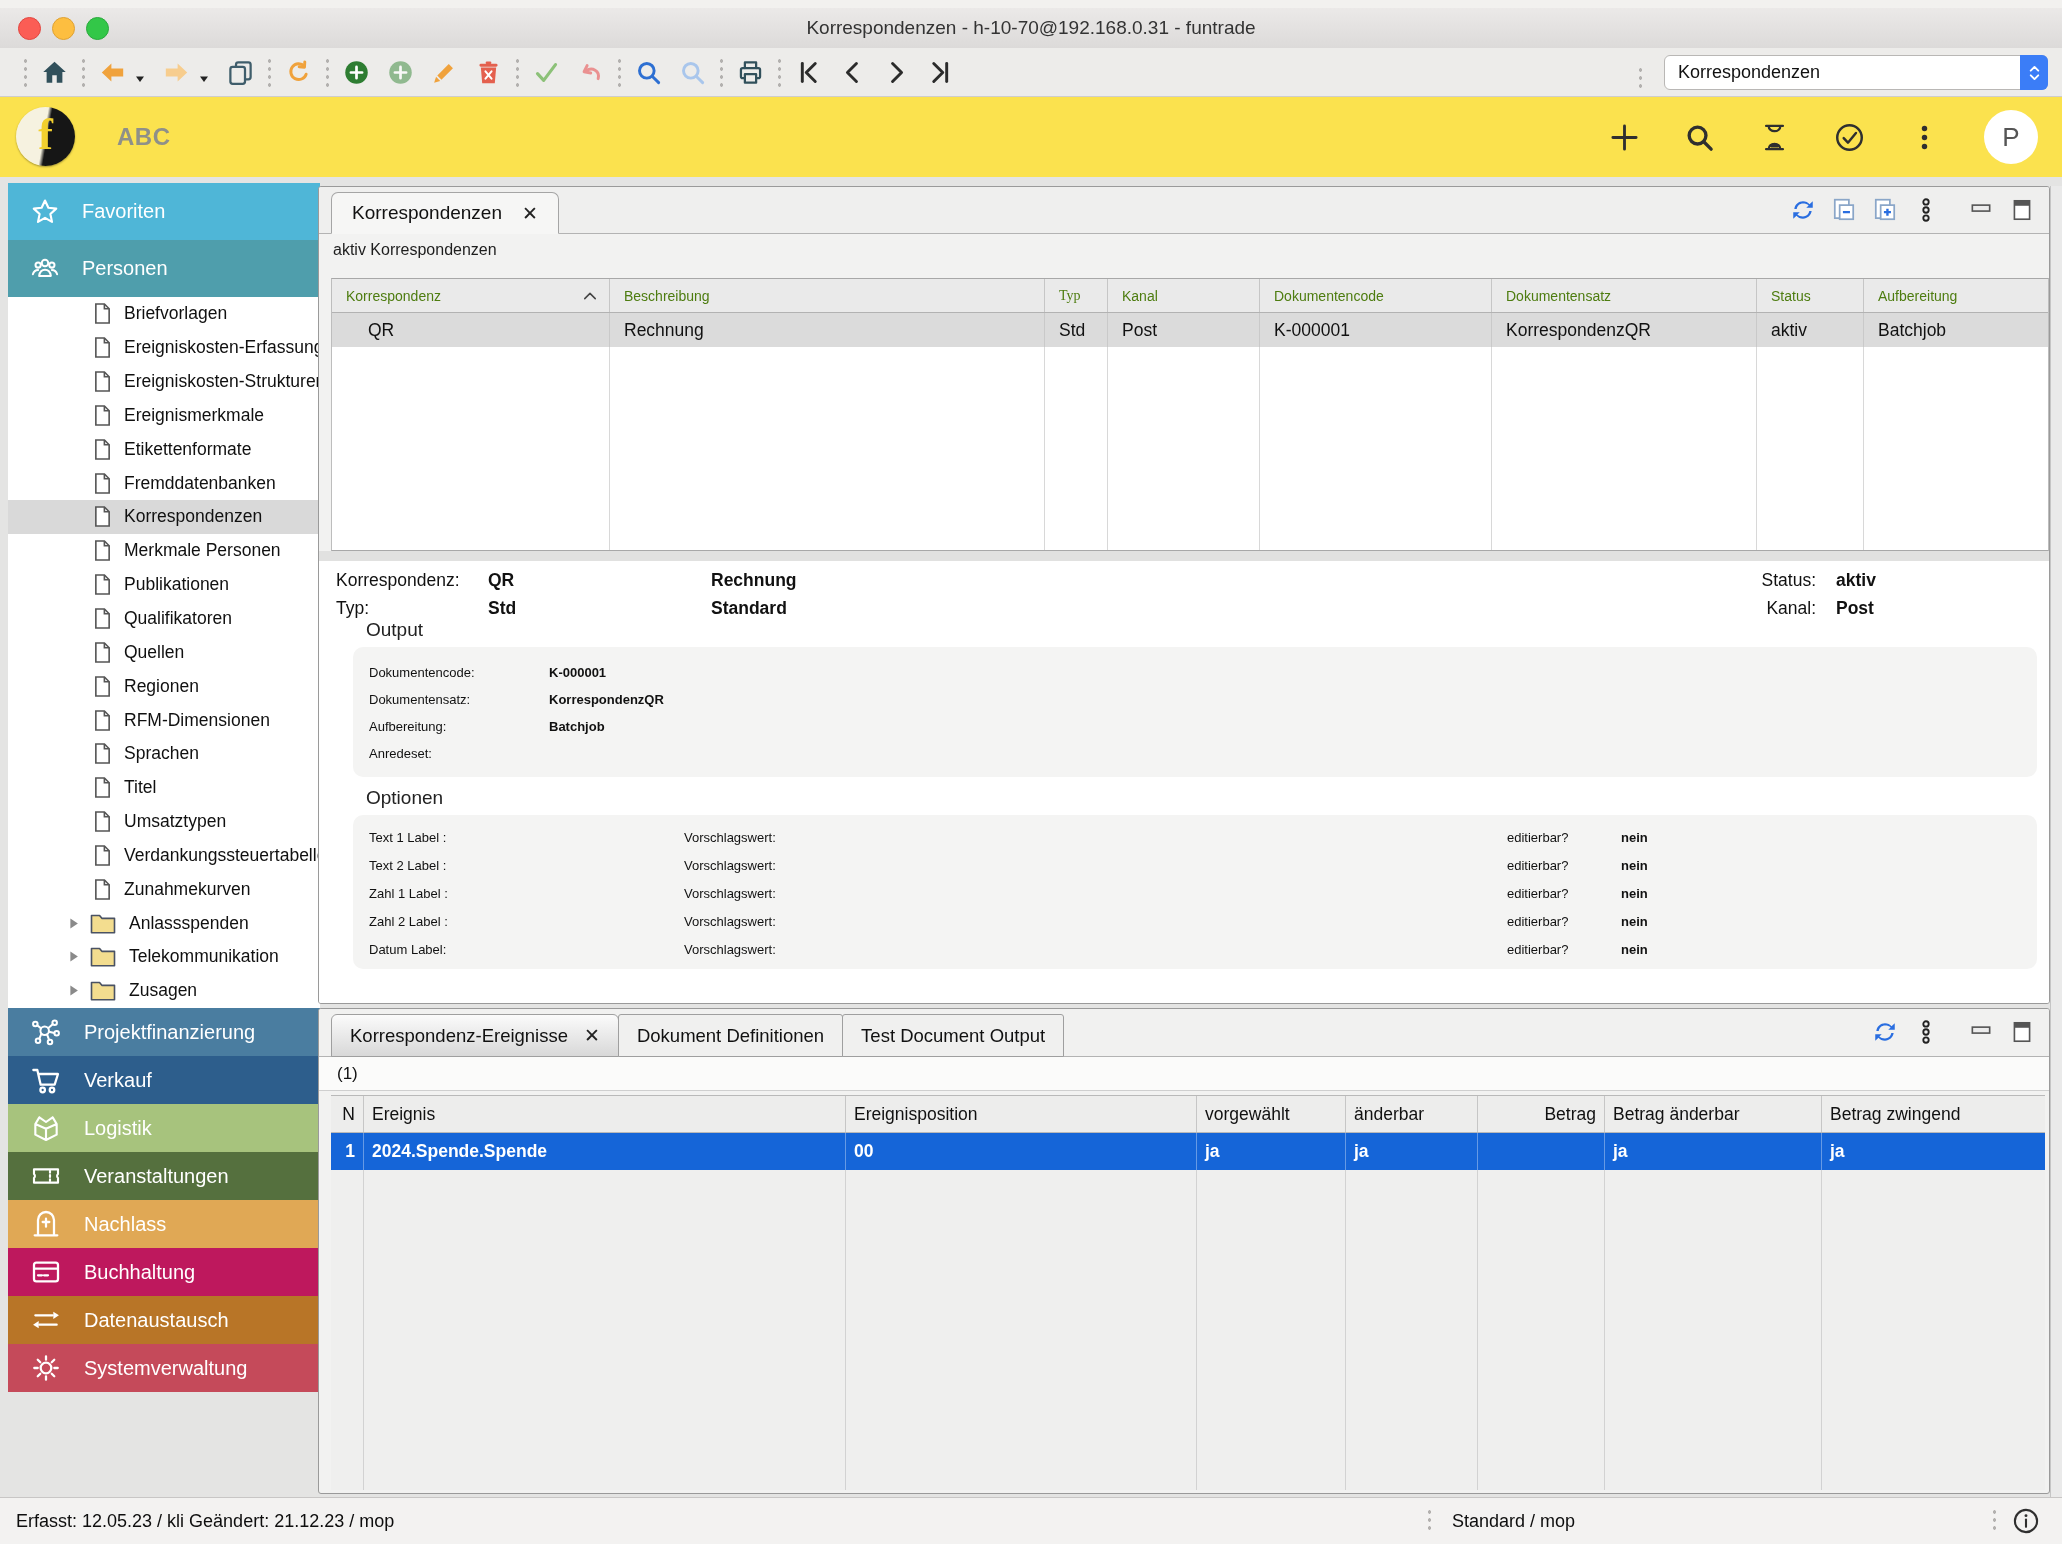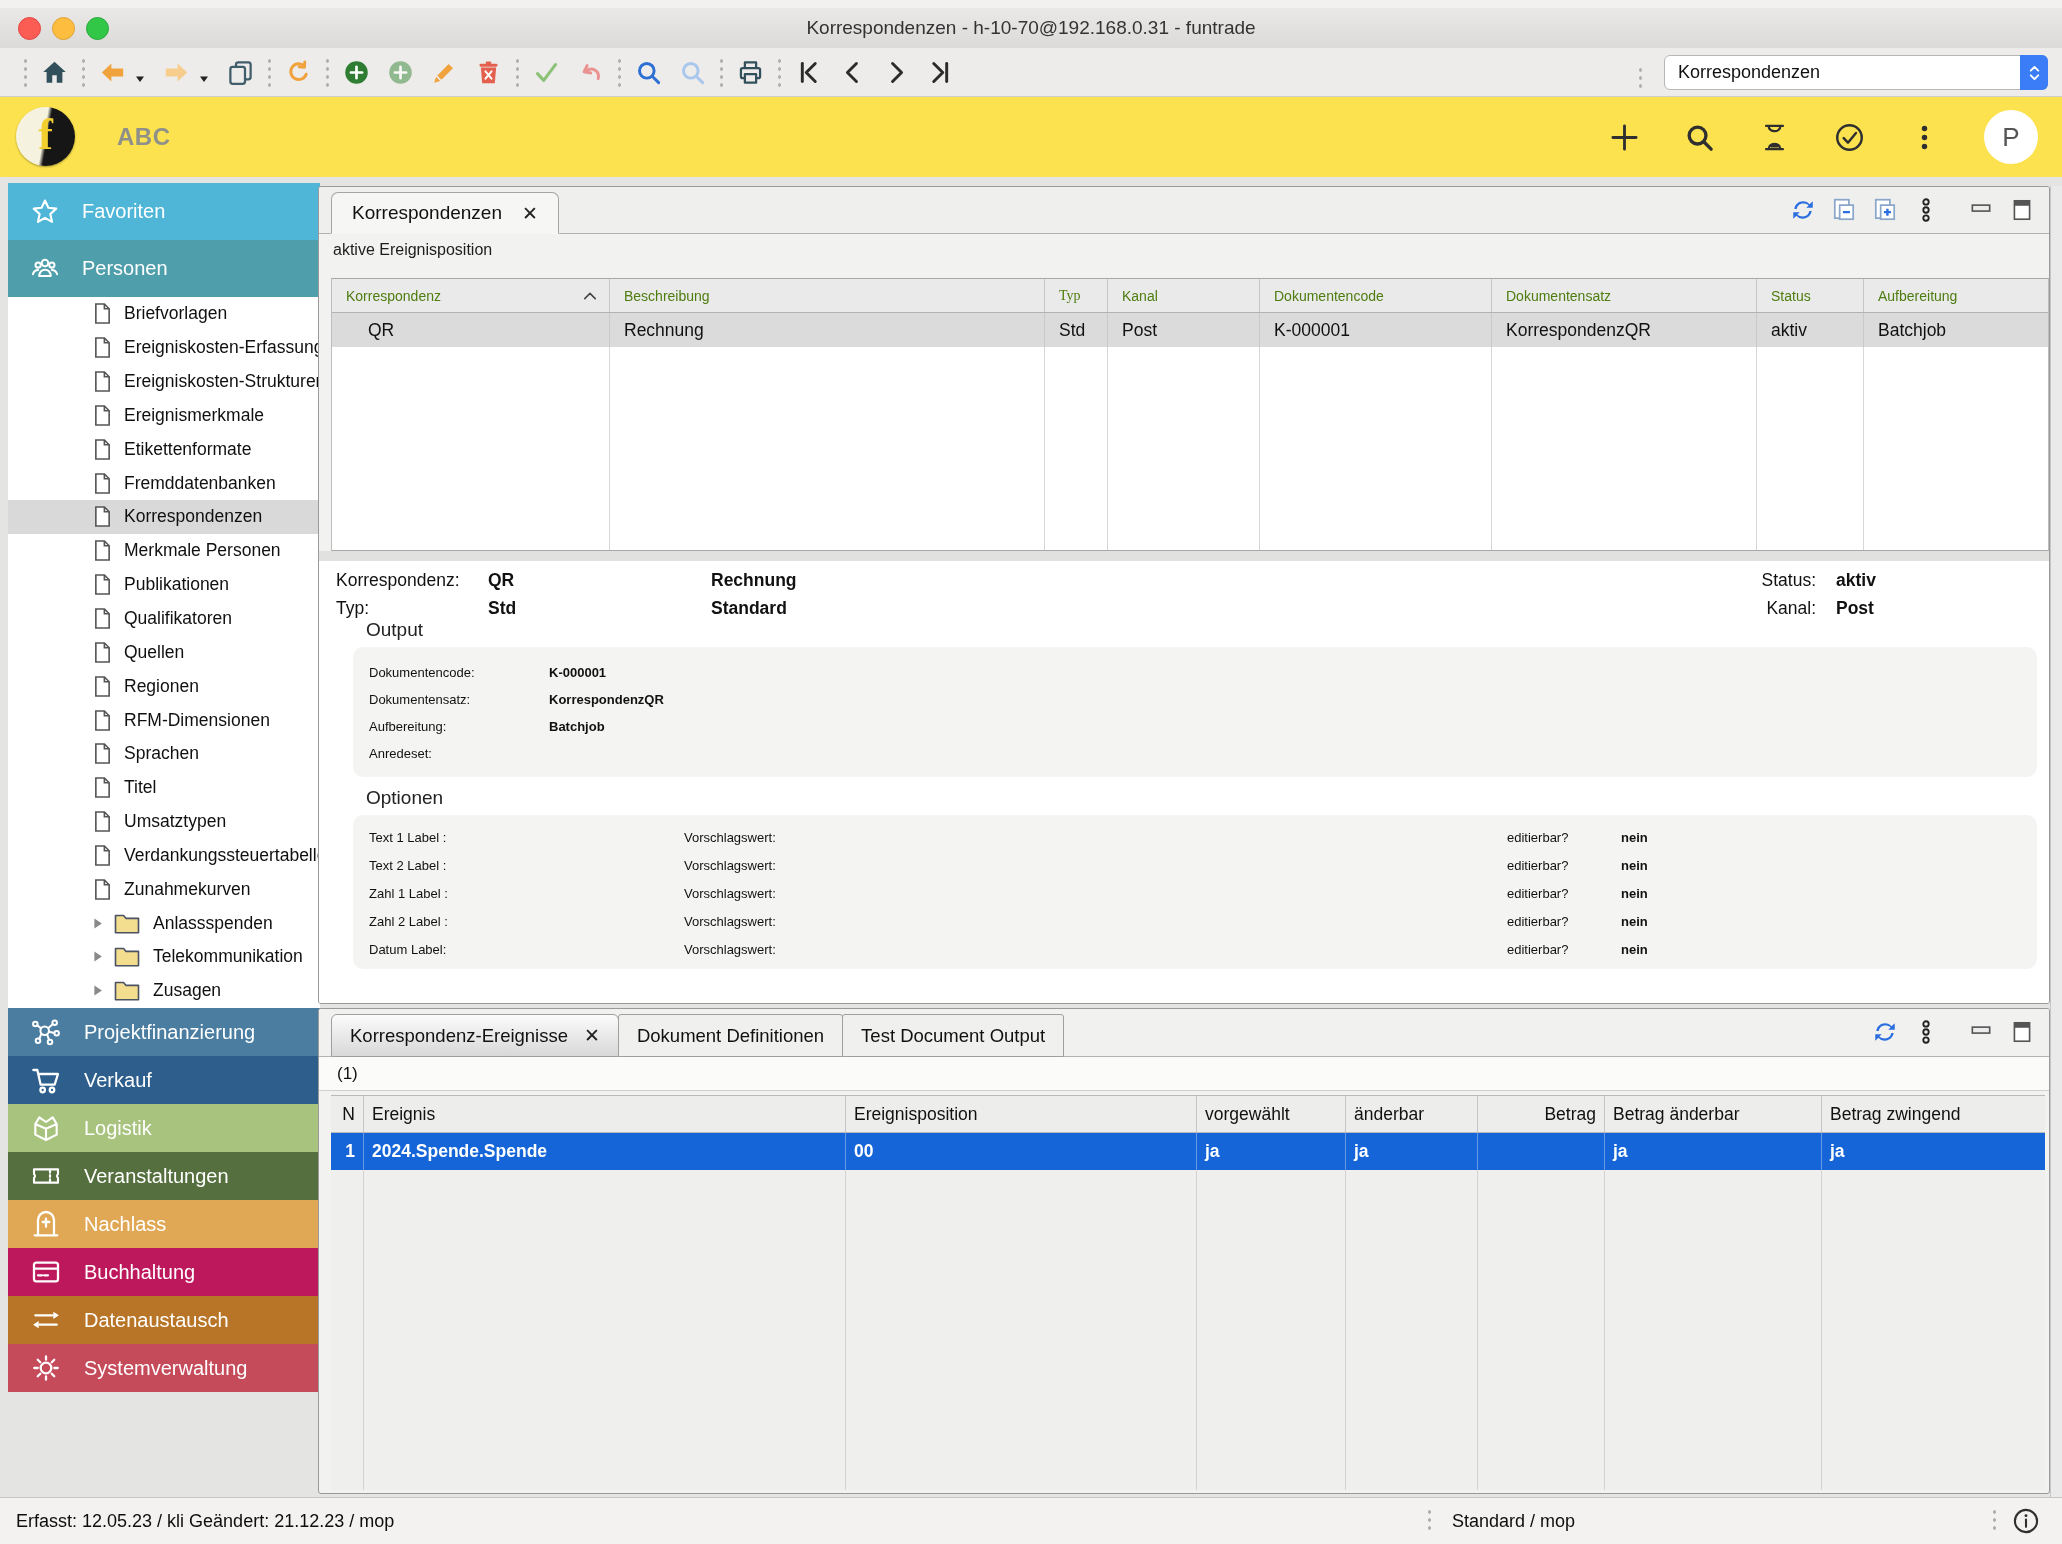--- a/index.html
+++ b/index.html
@@ -71,21 +71,21 @@
   #side-top{margin-top:6px;}
   .side-row,.side-section{height:57px;display:flex;align-items:center;padding-left:22px;gap:22px;
             color:#fff;font-size:20px;white-space:nowrap;}
   .side-section{height:48px;}
   .srow-icon{width:30px;height:30px;color:#fff;}
   .side-section .srow-icon{width:32px;height:32px;}
   #tree{background:#fff;height:711px;overflow:hidden;}
   .tree-item{height:33.85px;display:flex;align-items:center;padding-left:85px;gap:12px;
              font-size:17.5px;color:#101010;white-space:nowrap;overflow:hidden;}
   .tree-item.selected{background:#d9d9d9;}
-  .tree-item.folder{padding-left:58px;gap:8px;margin-left:24px;}
+  .tree-item.folder{padding-left:58px;gap:8px;}
   .tree-item.folder .tlabel{margin-left:4px;}
   .tdoc{width:19px;height:23px;}
   .tfolder{width:28px;height:23px;}
   .tcaret{width:15px;height:15px;}
 
   
   #main{position:absolute;left:312px;top:177px;width:1750px;height:1320px;}
   .panel{position:absolute;left:6px;width:1732px;background:#f2f2f1;border:1px solid #9a9a9a;
          border-radius:3px;box-sizing:border-box;overflow:hidden;}
   #upper-panel{top:9px;height:818px;}
@@ -730,21 +730,21 @@
               </svg>
             </span>
             <span class="icon pic ic-win-maximize">
               <svg viewBox="0 0 24 24">
                 <rect x="5" y="3.5" width="14" height="17" fill="#fff" stroke="#555" stroke-width="1.5"></rect>
                 <rect x="5" y="3.5" width="14" height="4.6" fill="#555"></rect>
               </svg>
             </span>
           </div>
       </div>
-      <div class="subtitle">aktive Ereignisposition</div>
+      <div class="subtitle">aktiv Korrespondenzen</div>
       <div class="utable" id="upper-table">
           <div class="thead">
             <div class="th" style="width: 278px;">
               <span>Korrespondenz</span>
               <span class="icon sort">
                 <svg viewBox="0 0 24 24" fill="none" stroke="currentColor" stroke-linecap="round" stroke-linejoin="round" stroke-width="2">
                   <path d="M5 15.5 12 8.5l7 7"></path>
                 </svg>
               </span>
             </div>

